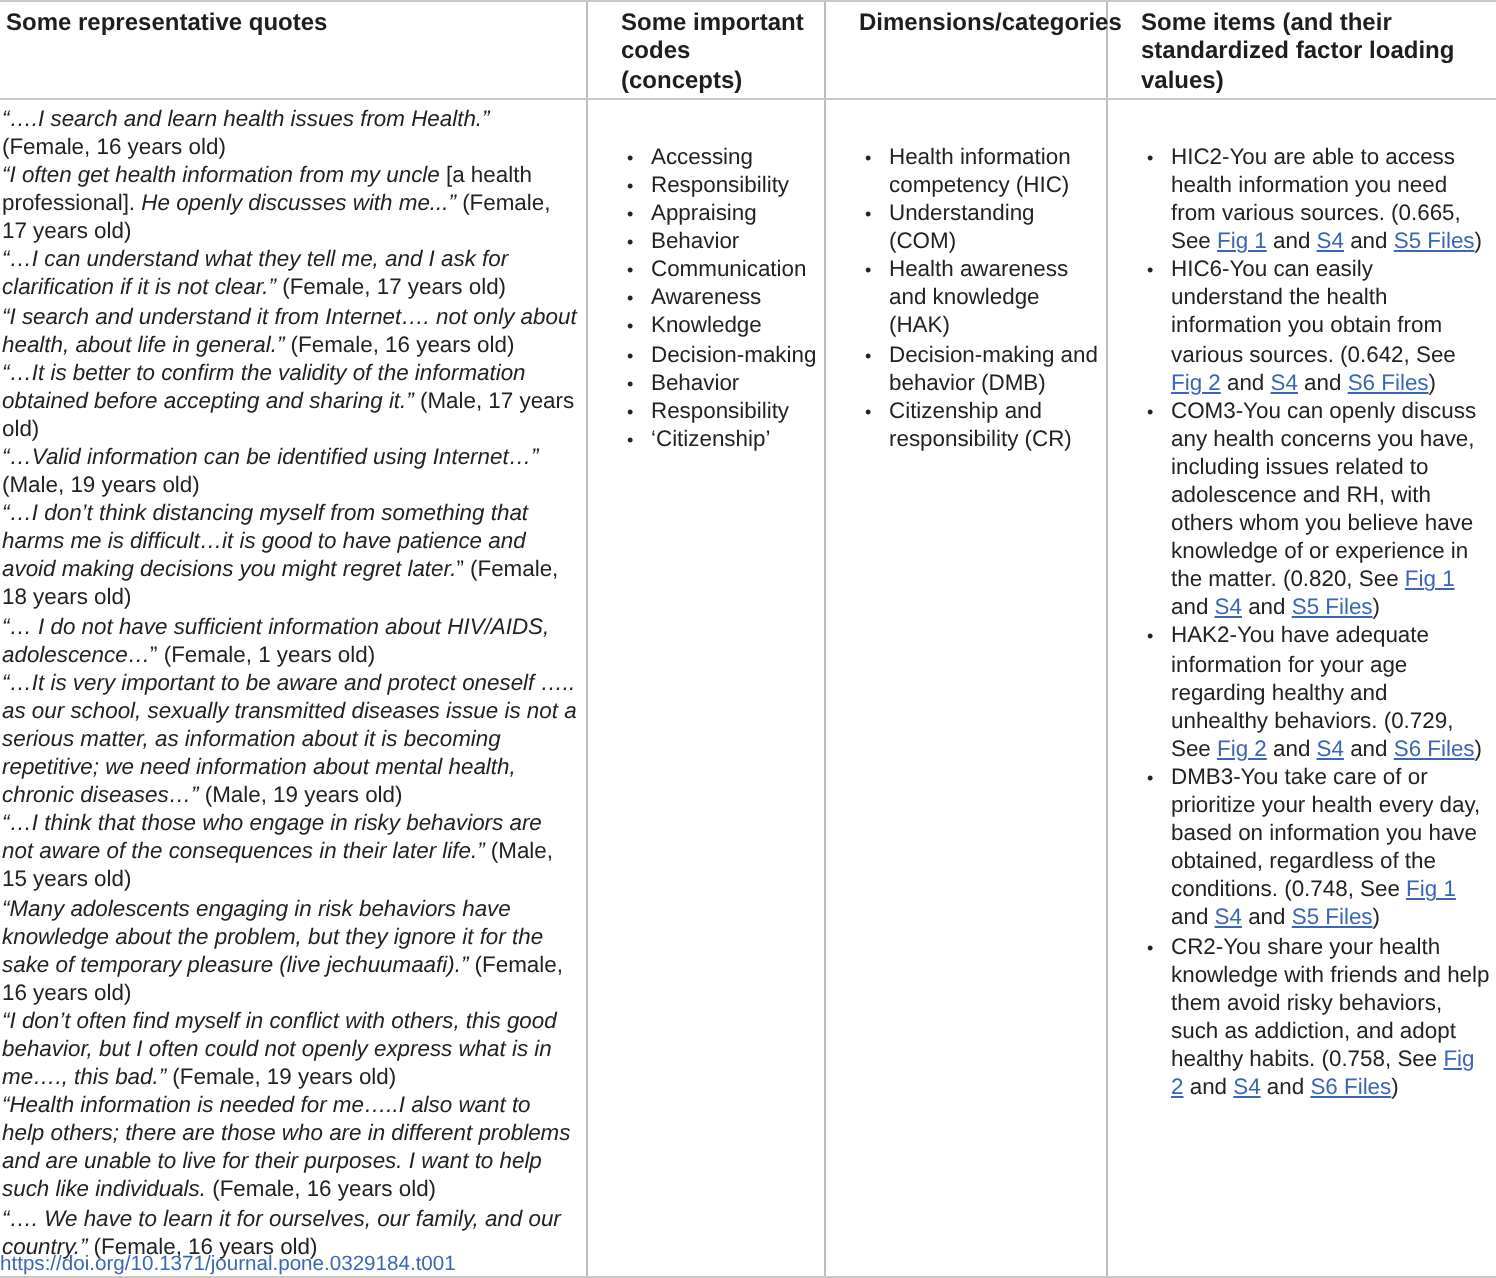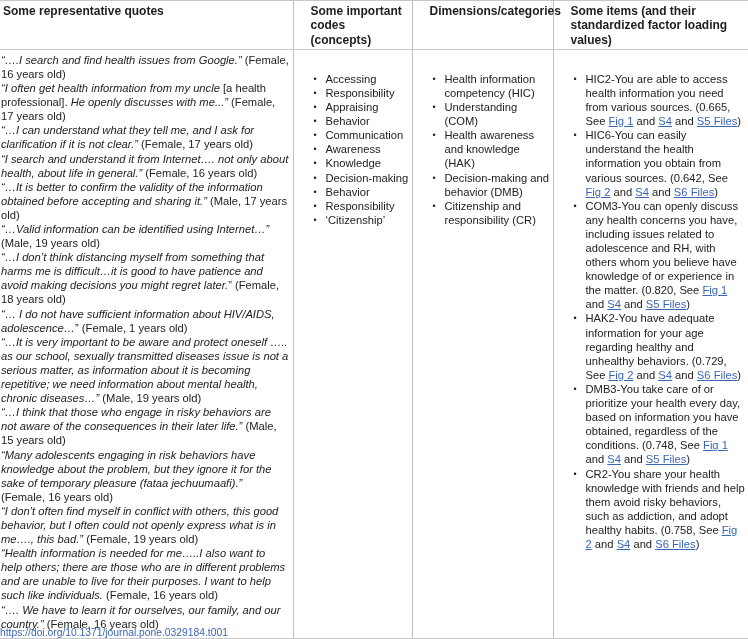--- a/index.html
+++ b/index.html
@@ -59,31 +59,31 @@
     <tr>
       <th>Some representative quotes</th>
       <th>Some important codes (concepts)</th>
       <th>Dimensions/categories</th>
       <th>Some items (and their standardized factor loading values)</th>
     </tr>
   </thead>
   <tbody>
     <tr>
       <td class="q">
-        <span class="quote"><i>“….I search and find health issues from Google.”</i><span> (Female, 16 years old)</span></span>
+        <span class="quote"><i>“….I search and learn health issues from Health.”</i><span> (Female, 16 years old)</span></span>
         <span class="quote"><i>“I often get health information from my uncle</i><span> [a health professional]. </span><i>He openly discusses with me...”</i><span> (Female, 17 years old)</span></span>
         <span class="quote"><i>“…I can understand what they tell me, and I ask for clarification if it is not clear.”</i><span> (Female, 17 years old)</span></span>
         <span class="quote"><i>“I search and understand it from Internet…. not only about health, about life in general.”</i><span> (Female, 16 years old)</span></span>
         <span class="quote"><i>“…It is better to confirm the validity of the information obtained before accepting and sharing it.”</i><span> (Male, 17 years old)</span></span>
         <span class="quote"><i>“…Valid information can be identified using Internet…”</i><span> (Male, 19 years old)</span></span>
         <span class="quote"><i>“…I don’t think distancing myself from something that harms me is difficult…it is good to have patience and avoid making decisions you might regret later.</i><span>” (Female, 18 years old)</span></span>
         <span class="quote"><i>“… I do not have sufficient information about HIV/AIDS, adolescence…</i><span>” (Female, 1 years old)</span></span>
         <span class="quote"><i>“…It is very important to be aware and protect oneself ….. as our school, sexually transmitted diseases issue is not a serious matter, as information about it is becoming repetitive; we need information about mental health, chronic diseases…”</i><span> (Male, 19 years old)</span></span>
         <span class="quote"><i>“…I think that those who engage in risky behaviors are not aware of the consequences in their later life.”</i><span> (Male, 15 years old)</span></span>
-        <span class="quote"><i>“Many adolescents engaging in risk behaviors have knowledge about the problem, but they ignore it for the sake of temporary pleasure (fataa jechuumaafi).”</i><span> (Female, 16 years old)</span></span>
+        <span class="quote"><i>“Many adolescents engaging in risk behaviors have knowledge about the problem, but they ignore it for the sake of temporary pleasure (live jechuumaafi).”</i><span> (Female, 16 years old)</span></span>
         <span class="quote"><i>“I don’t often find myself in conflict with others, this good behavior, but I often could not openly express what is in me…., this bad.”</i><span> (Female, 19 years old)</span></span>
         <span class="quote"><i>“Health information is needed for me…..I also want to help others; there are those who are in different problems and are unable to live for their purposes. I want to help such like individuals.</i><span> (Female, 16 years old)</span></span>
         <span class="quote"><i>“…. We have to learn it for ourselves, our family, and our country.”</i><span> (Female, 16 years old)</span></span>
       </td>
       <td class="codes">
         <ul>
           <li><span class="bullet">•</span><span>Accessing</span></li>
           <li><span class="bullet">•</span><span>Responsibility</span></li>
           <li><span class="bullet">•</span><span>Appraising</span></li>
           <li><span class="bullet">•</span><span>Behavior</span></li>

